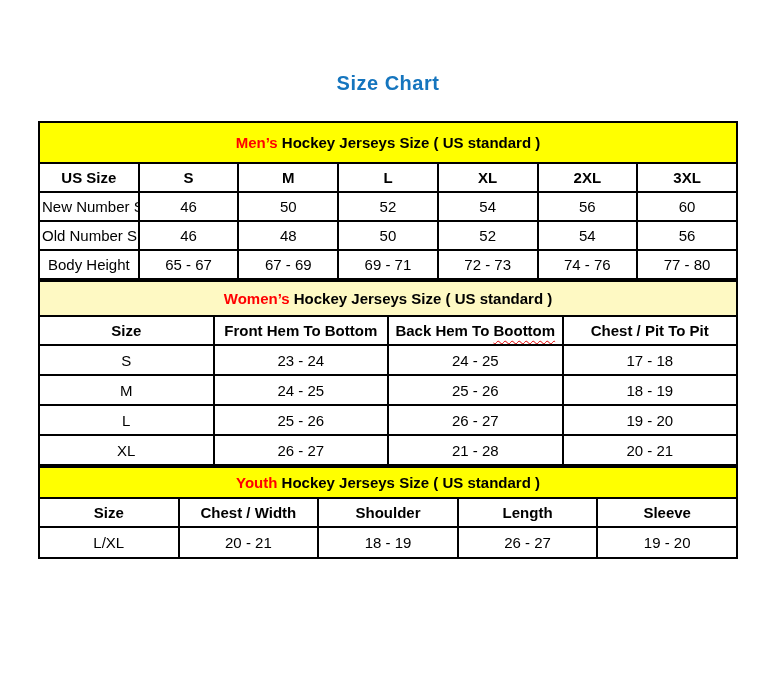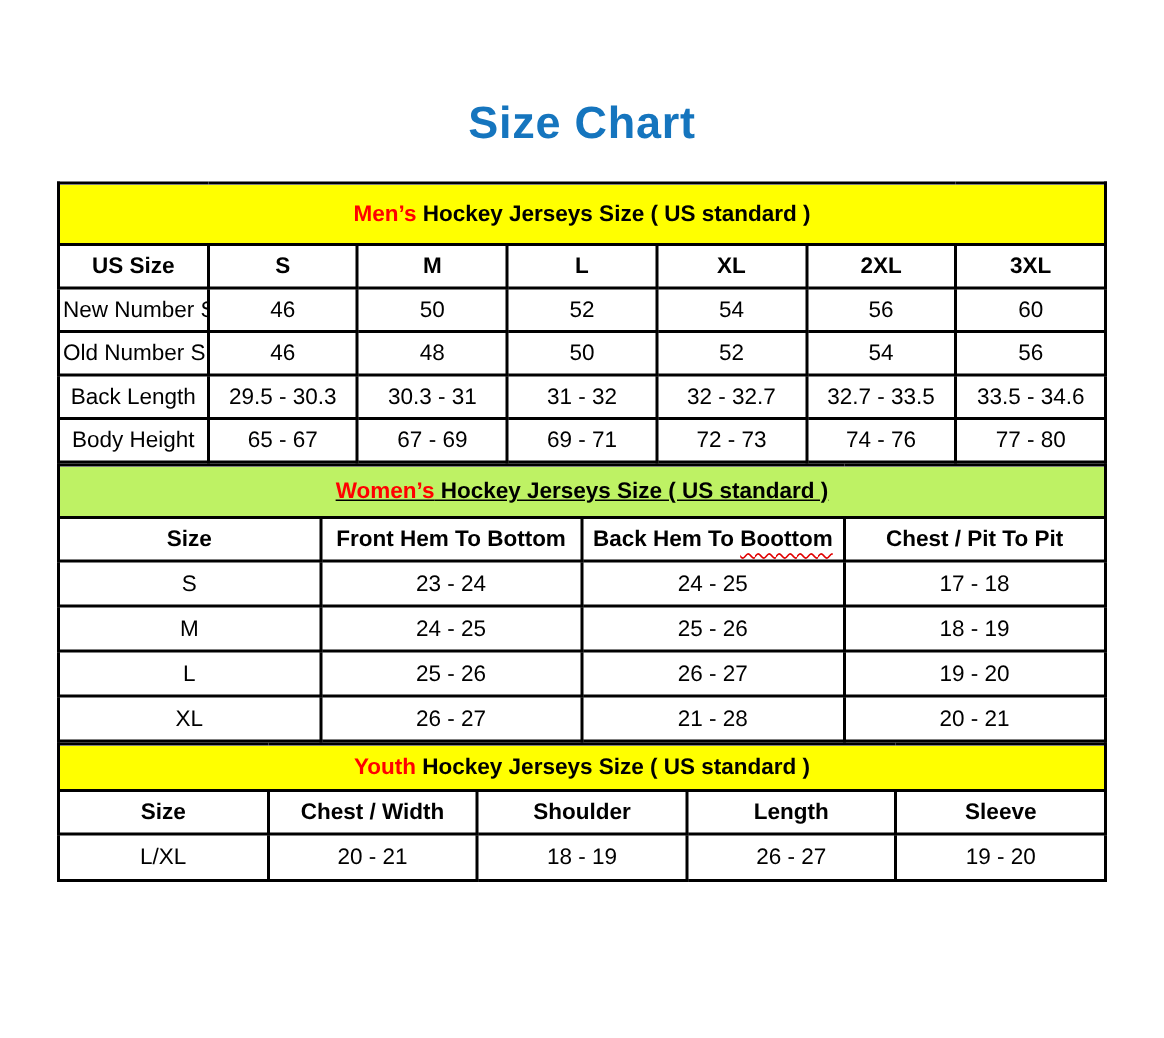--- a/index.html
+++ b/index.html
@@ -13,21 +13,21 @@
   }
   .page {
     width: 776px;
     height: 692px;
     position: relative;
   }
   .page-title {
     margin: 0;
     padding-top: 66px;
     text-align: center;
-    font-size: 30px;
+    font-size: 20px;
     line-height: 34px;
     font-weight: 700;
     letter-spacing: 0.5px;
   }
   .tables-wrap {
     width: 664px;
     margin: 21px 0 0 38px;
   }
   table.size-table {
     border-collapse: collapse;
@@ -107,44 +107,35 @@
           <tr class="data-row">
             <td>Old Number Size</td>
             <td>46</td>
             <td>48</td>
             <td>50</td>
             <td>52</td>
             <td>54</td>
             <td>56</td>
           </tr>
           <tr class="data-row">
-            <td>Back Length</td>
-            <td>29.5 - 30.3</td>
-            <td>30.3 - 31</td>
-            <td>31 - 32</td>
-            <td>32 - 32.7</td>
-            <td>32.7 - 33.5</td>
-            <td>33.5 - 34.6</td>
-          </tr>
-          <tr class="data-row">
             <td>Body Height</td>
             <td>65 - 67</td>
             <td>67 - 69</td>
             <td>69 - 71</td>
             <td>72 - 73</td>
             <td>74 - 76</td>
             <td>77 - 80</td>
           </tr>
         </tbody>
     </table>
 
     <table class="size-table t-womens">
       <tbody>
         <tr>
-          <th class="banner" colspan="4" style="background: #bef264; text-decoration: underline;">
+          <th class="banner" colspan="4" style="background: #fef9c3;">
             <span class="banner-hl" style="color: rgb(255, 0, 0);">Women’s</span><span class="banner-rest"> Hockey Jerseys Size ( US standard )</span>
           </th>
         </tr>
       <tr class="col-head-row">
             <th class="first-col">Size</th>
             <th>Front Hem To Bottom</th>
             <th>Back Hem To <span class="squig" style="text-decoration-color: rgb(224, 0, 0);">Boottom</span></th>
             <th>Chest / Pit To Pit</th>
           </tr>
           <tr class="data-row">

